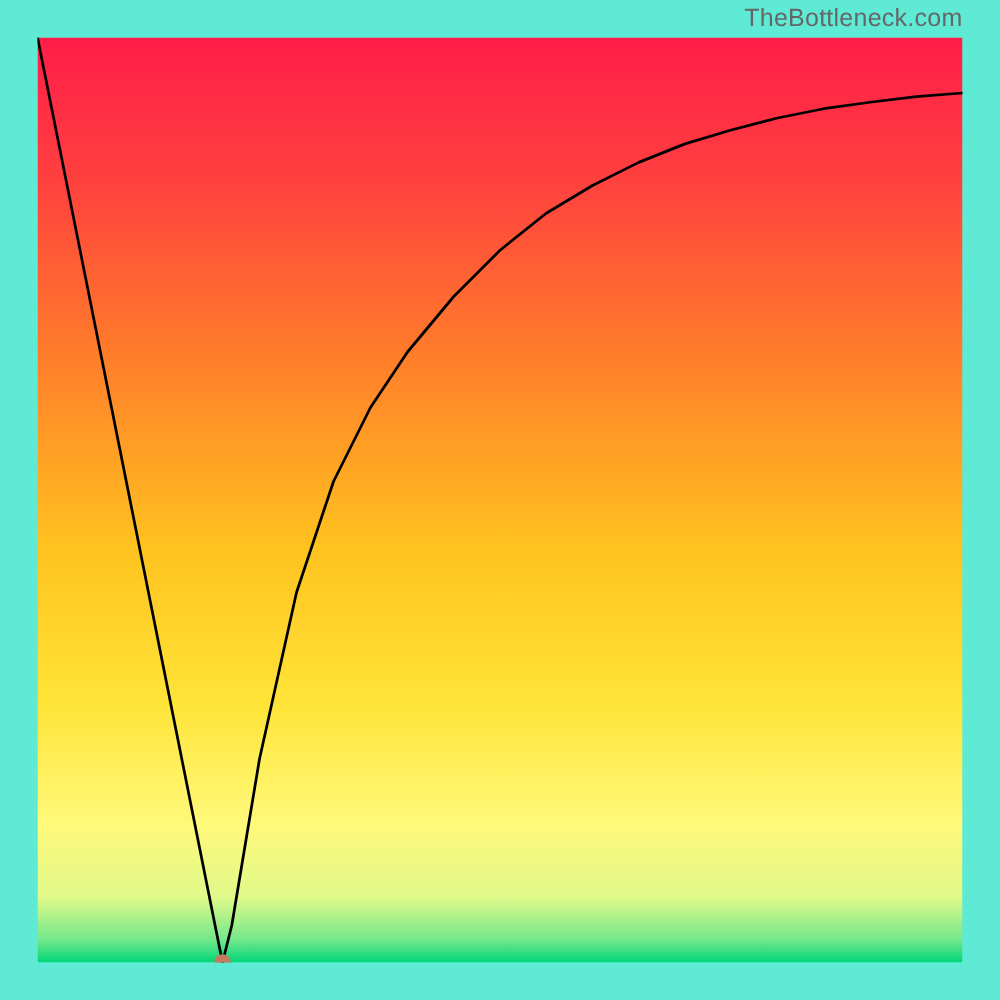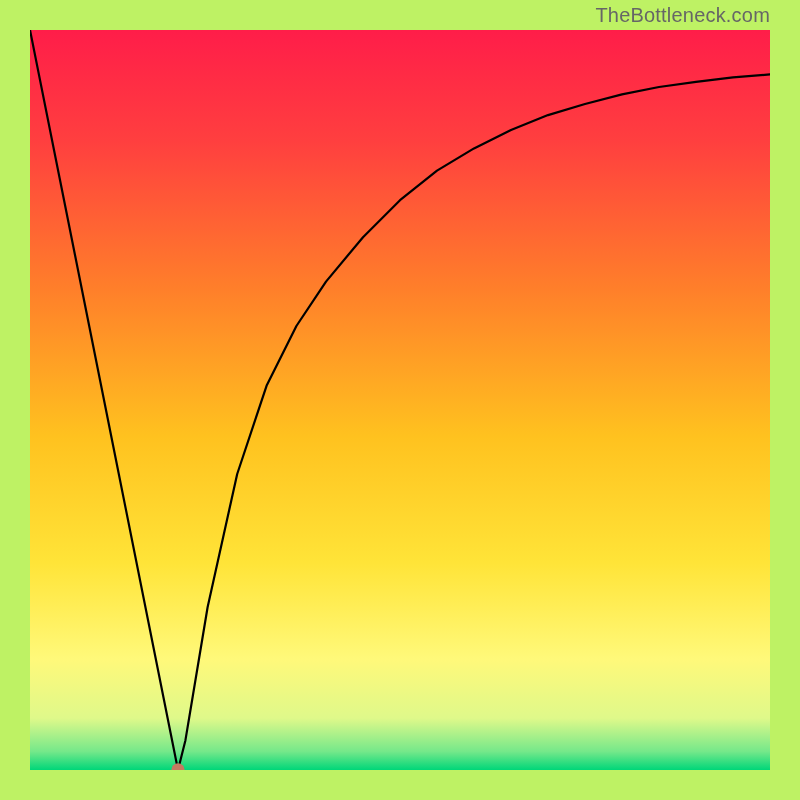--- a/index.html
+++ b/index.html
@@ -8,21 +8,21 @@
     width: 800px;
     height: 800px;
     overflow: hidden;
     background: #000;
     font-family: Arial, Helvetica, sans-serif;
   }
   .chart-wrap {
     position: relative;
     width: 800px;
     height: 800px;
-    background: #bef264;
+    background: #5eead4;
   }
   .plot-area {
     position: absolute;
     left: 30px;
     top: 30px;
     width: 740px;
     height: 740px;
   }
   .gradient-bg {
     position: absolute;

